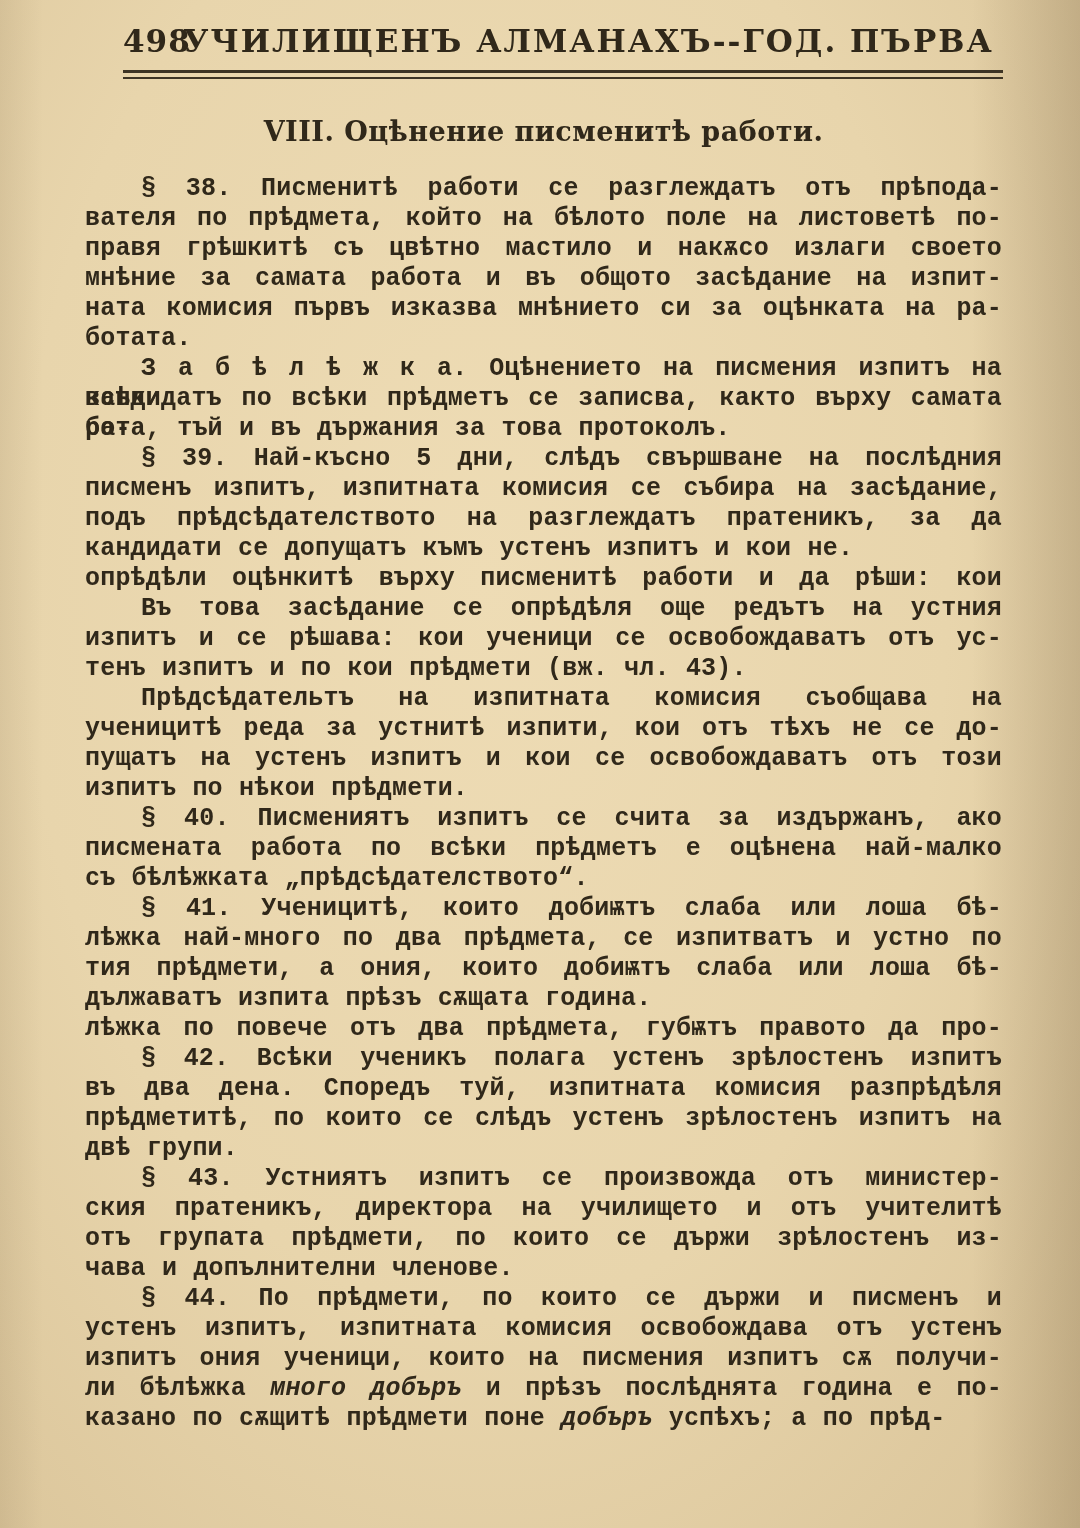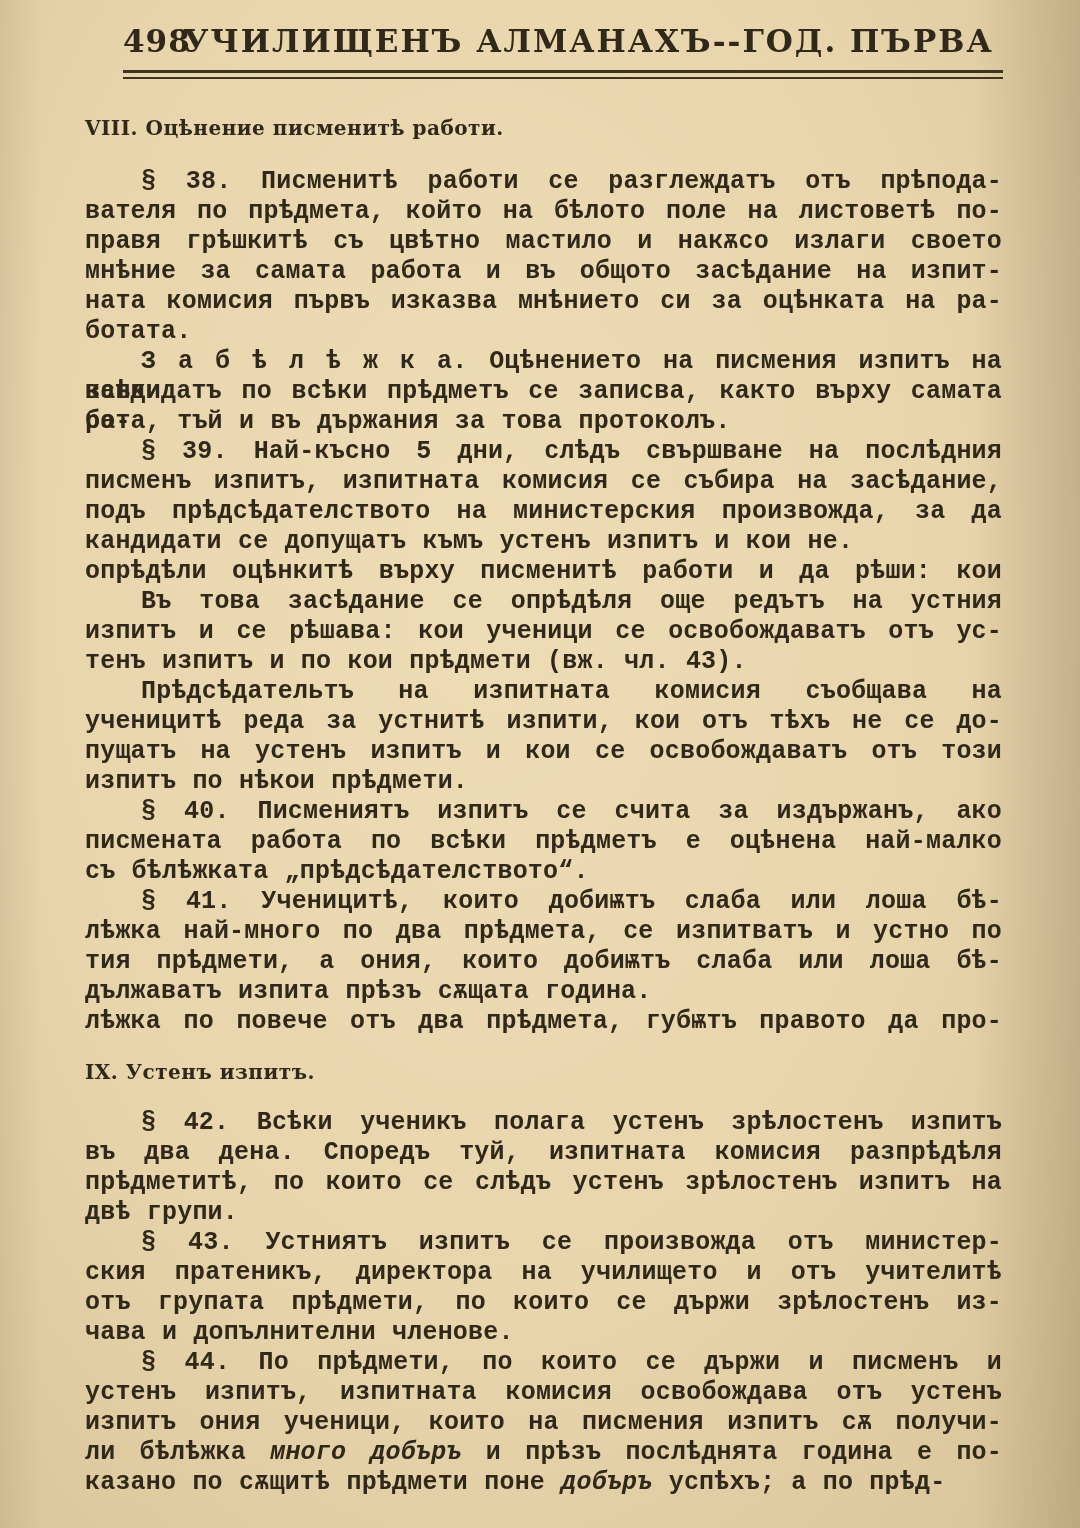--- a/index.html
+++ b/index.html
@@ -35,21 +35,21 @@
     position:absolute; left:90px; right:0; top:0; text-align:center;
     font-size:31px; font-weight:700; letter-spacing:2px; white-space:nowrap;
   }
   .double-rule{
     margin-left:38px; margin-top:9px; width:880px; height:9px;
     border-top:3px solid #3d3424; border-bottom:2px solid #3d3424;
   }
 
   
   .section-heading{
-    font-size:20px; font-weight:700;
+    text-align:center; font-size:27px; font-weight:700;
     letter-spacing:.5px;
   }
   .section-heading.first-heading{ margin-top:37px; margin-bottom:27px; }
   .section-heading.later-heading{ margin-top:23px; margin-bottom:24px; }
   .paragraph{ }
   .line{
     font-size:25px; font-weight:700; line-height:30px; height:30px;
     text-align:justify; text-align-last:justify;
     white-space:normal; letter-spacing:.2px;
     word-spacing:1px;
@@ -82,21 +82,21 @@
         <div class="line last">ботата.</div>
       </div>
       <div class="paragraph">
         <div class="line first">З а б ѣ л ѣ ж к а. Оцѣнението на писмения изпитъ на всѣки</div>
         <div class="line">кандидатъ по всѣки прѣдметъ се записва, както върху самата ра-</div>
         <div class="line last">бота, тъй и въ държания за това протоколъ.</div>
       </div>
       <div class="paragraph">
         <div class="line first">§ 39. Най-късно 5 дни, слѣдъ свършване на послѣдния</div>
         <div class="line">писменъ изпитъ, изпитната комисия се събира на засѣдание,</div>
-        <div class="line">подъ прѣдсѣдателството на министерския произвожда, за да</div>
+        <div class="line">подъ прѣдсѣдателството на разглеждатъ пратеникъ, за да</div>
         <div class="line last">кандидати се допущатъ къмъ устенъ изпитъ и кои не.</div>
         <div class="line">опрѣдѣли оцѣнкитѣ върху писменитѣ работи и да рѣши: кои</div>
       </div>
       <div class="paragraph">
         <div class="line first">Въ това засѣдание се опрѣдѣля още редътъ на устния</div>
         <div class="line">изпитъ и се рѣшава: кои ученици се освобождаватъ отъ ус-</div>
         <div class="line last">тенъ изпитъ и по кои прѣдмети (вж. чл. 43).</div>
       </div>
       <div class="paragraph">
         <div class="line first">Прѣдсѣдательтъ на изпитната комисия съобщава на</div>
@@ -109,21 +109,20 @@
         <div class="line">писмената работа по всѣки прѣдметъ е оцѣнена най-малко</div>
         <div class="line last">съ бѣлѣжката „прѣдсѣдателството“.</div>
       </div>
       <div class="paragraph">
         <div class="line first">§ 41. Ученицитѣ, които добиѭтъ слаба или лоша бѣ-</div>
         <div class="line">лѣжка най-много по два прѣдмета, се изпитватъ и устно по</div>
         <div class="line">тия прѣдмети, а ония, които добиѭтъ слаба или лоша бѣ-</div>
         <div class="line last">дължаватъ изпита прѣзъ сѫщата година.</div>
         <div class="line">лѣжка по повече отъ два прѣдмета, губѭтъ правото да про-</div>
       </div>
-      <div class="section-heading later-heading">IX. Устенъ изпитъ.</div>
       <div class="paragraph">
         <div class="line first">§ 42. Всѣки ученикъ полага устенъ зрѣлостенъ изпитъ</div>
         <div class="line">въ два дена. Споредъ туй, изпитната комисия разпрѣдѣля</div>
         <div class="line">прѣдметитѣ, по които се слѣдъ устенъ зрѣлостенъ изпитъ на</div>
         <div class="line last">двѣ групи.</div>
       </div>
       <div class="paragraph">
         <div class="line first">§ 43. Устниятъ изпитъ се произвожда отъ министер-</div>
         <div class="line">ския пратеникъ, директора на училището и отъ учителитѣ</div>
         <div class="line">отъ групата прѣдмети, по които се държи зрѣлостенъ из-</div>

